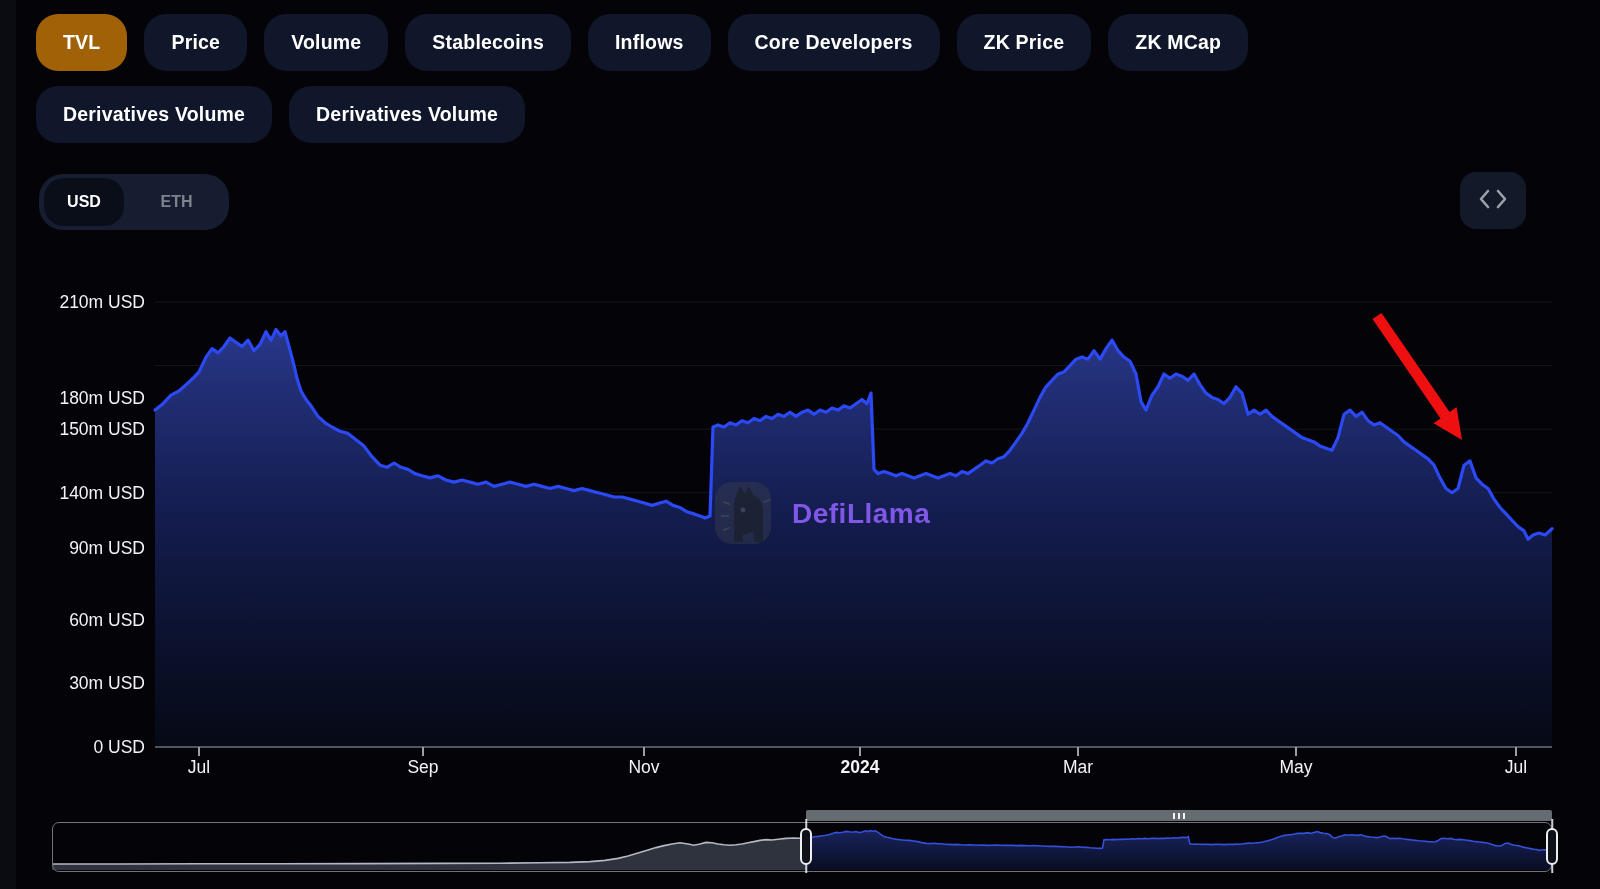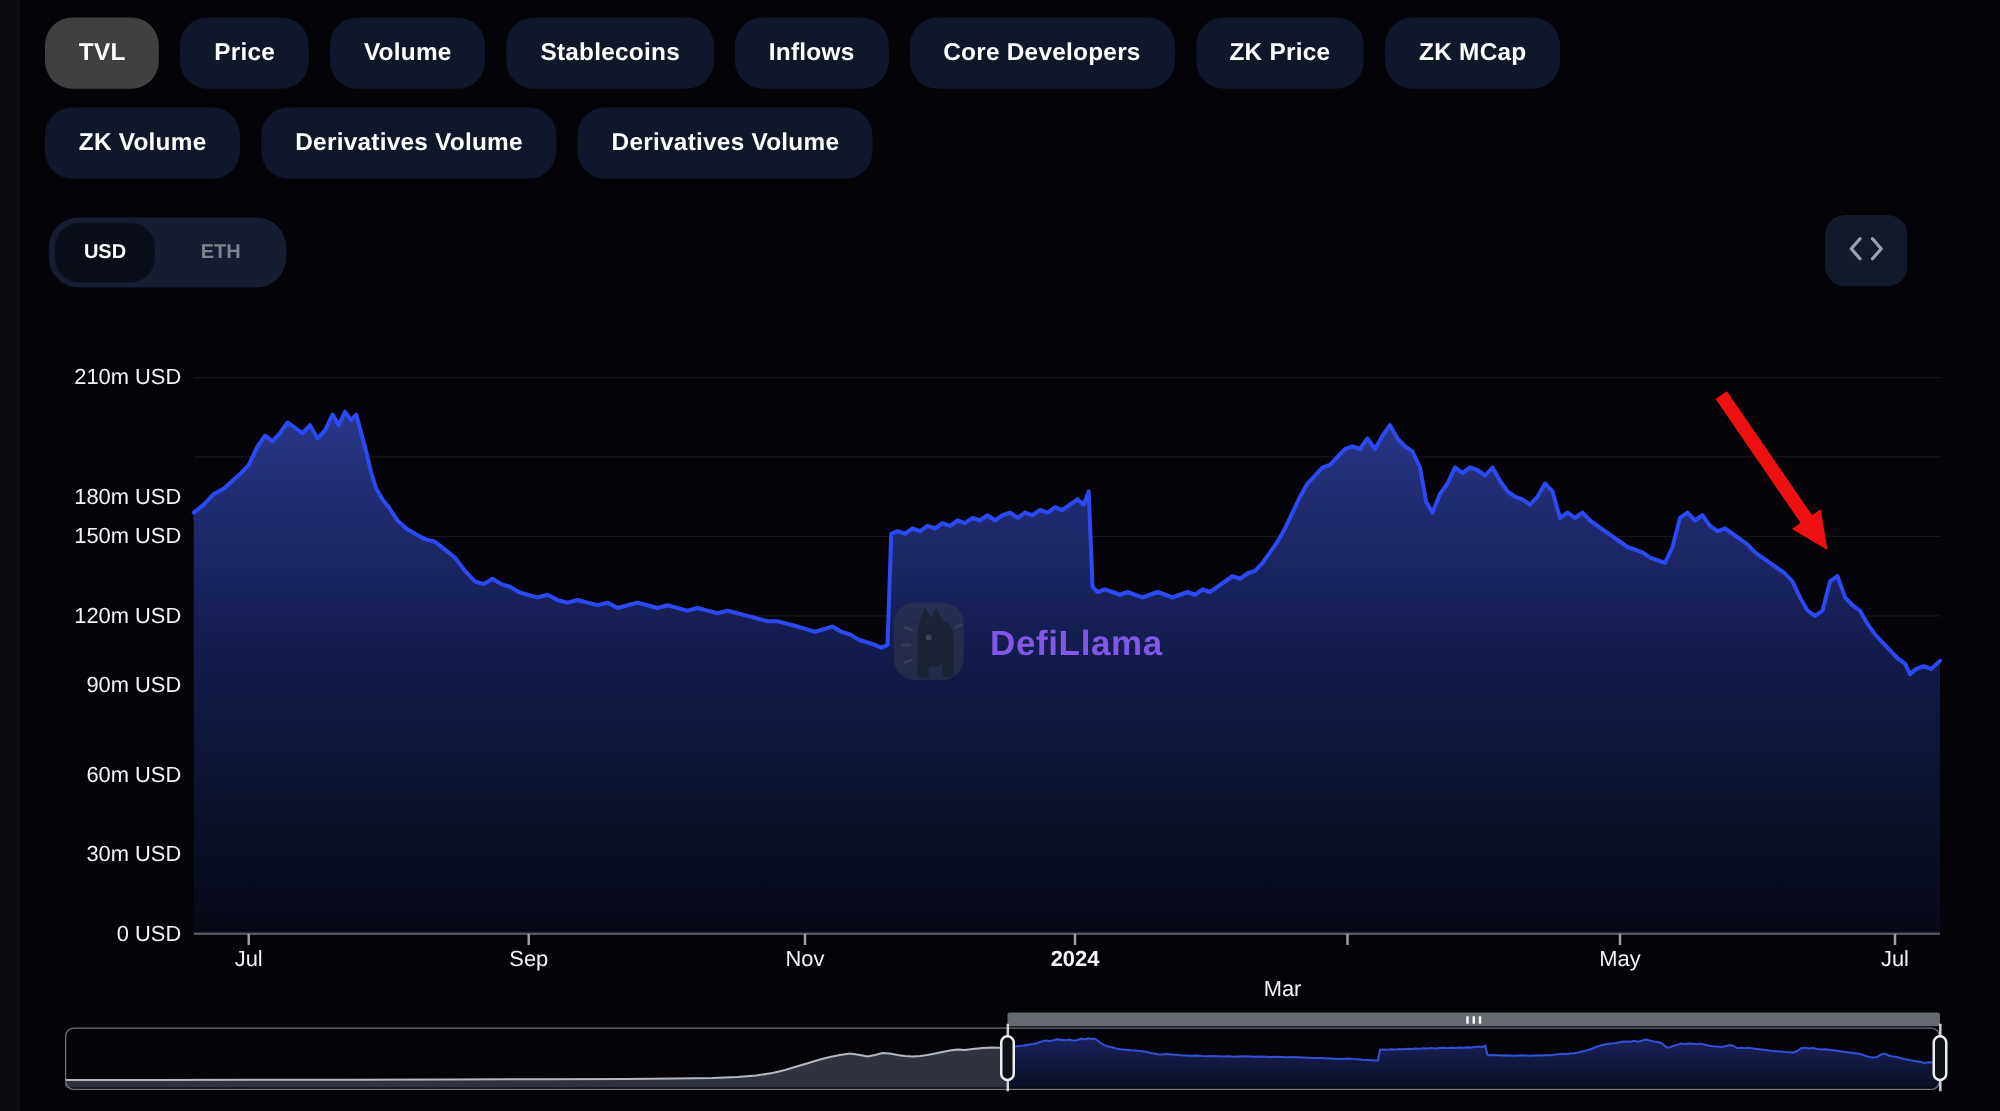--- a/index.html
+++ b/index.html
@@ -14,21 +14,21 @@
   
   .tabs-row{position:absolute;left:36px;display:flex;gap:17px;}
   .tabs-row.r1{top:14px;}
   .tabs-row.r2{top:86px;}
   .tab-btn{
     height:57px;display:flex;align-items:center;justify-content:center;
     padding:0 27px;border-radius:22px;background:#10172b;color:#ffffff;
     font-size:19.5px;font-weight:600;letter-spacing:.2px;cursor:pointer;white-space:nowrap;
     border:none;
   }
-  .tab-btn.active{background:#404040;}
+  .tab-btn.active{background:#a16207;}
   
   .cur-toggle{
     position:absolute;left:39px;top:174px;width:190px;height:56px;
     background:#161d30;border-radius:24px;display:flex;align-items:center;
   }
   .cur-seg{
     height:48px;display:flex;align-items:center;justify-content:center;
     font-size:16px;font-weight:600;cursor:pointer;border-radius:20px;
   }
   .cur-seg.sel{background:#0a0e19;color:#ffffff;width:80px;margin-left:5px;}
@@ -87,21 +87,20 @@
       <button class="tab-btn active">TVL</button>
       <button class="tab-btn">Price</button>
       <button class="tab-btn">Volume</button>
       <button class="tab-btn">Stablecoins</button>
       <button class="tab-btn">Inflows</button>
       <button class="tab-btn">Core Developers</button>
       <button class="tab-btn">ZK Price</button>
       <button class="tab-btn">ZK MCap</button>
     </div>
   <div class="tabs-row r2" id="tabs-row2">
-      <button class="tab-btn">ZK Volume</button>
       <button class="tab-btn">Derivatives Volume</button>
       <button class="tab-btn">Derivatives Volume</button>
     </div>
 
   <div class="cur-toggle">
     <span class="cur-seg sel">USD</span>
     <span class="cur-seg unsel">ETH</span>
   </div>
 
   <button class="code-btn">
@@ -169,32 +168,32 @@
         </g>
       </svg>
     </span>
     <span class="wm-text">DefiLlama</span>
   </div>
 
   <div id="ylabels">
       <div class="ylab" style="top: 302px;">210m USD</div>
       <div class="ylab" style="top: 365.571px; margin-top: 32px;">180m USD</div>
       <div class="ylab" style="top: 429.143px;">150m USD</div>
-      <div class="ylab" style="top: 492.714px;">120m USD</div>
+      <div class="ylab" style="top: 492.714px;">140m USD</div>
       <div class="ylab" style="top: 548px;">90m USD</div>
       <div class="ylab" style="top: 619.857px;">60m USD</div>
       <div class="ylab" style="top: 683.429px;">30m USD</div>
       <div class="ylab" style="top: 747px;">0 USD</div>
     </div>
   <div id="xlabels">
       <div class="xlab" style="left: 199px;">Jul</div>
       <div class="xlab" style="left: 423px;">Sep</div>
       <div class="xlab" style="left: 644px;">Nov</div>
       <div class="xlab bold" style="left: 860px;">2024</div>
-      <div class="xlab" style="left: 1026px; margin-top: 24px;">Mar</div>
+      <div class="xlab" style="left: 1078px;">Mar</div>
       <div class="xlab" style="left: 1296px; text-align: right;">May</div>
       <div class="xlab" style="left: 1516px;">Jul</div>
     </div>
 
   <div class="brush-frame"></div>
   <div class="brush-bar" id="brush-bar" style="left: 806px; width: 746px;"></div>
   <div class="brush-grip" id="brush-grip" style="left: 1179px;">
       <i></i>
       <i></i>
       <i></i>

